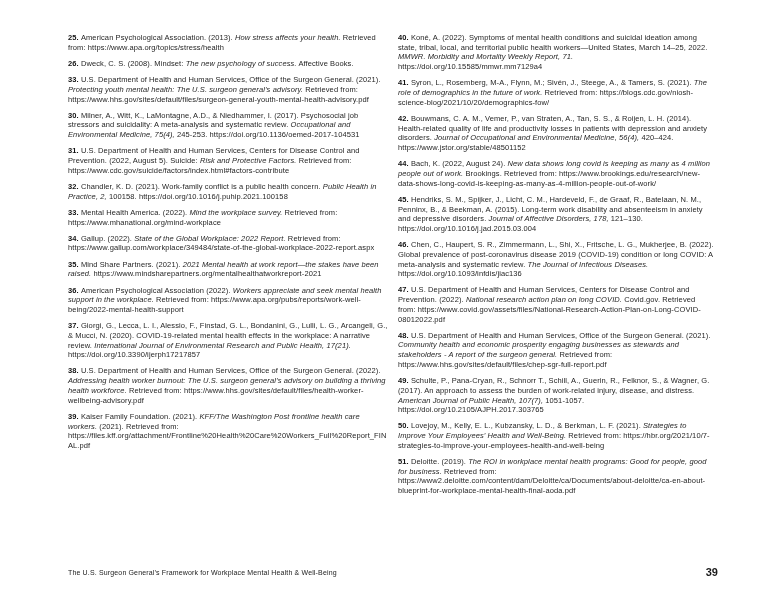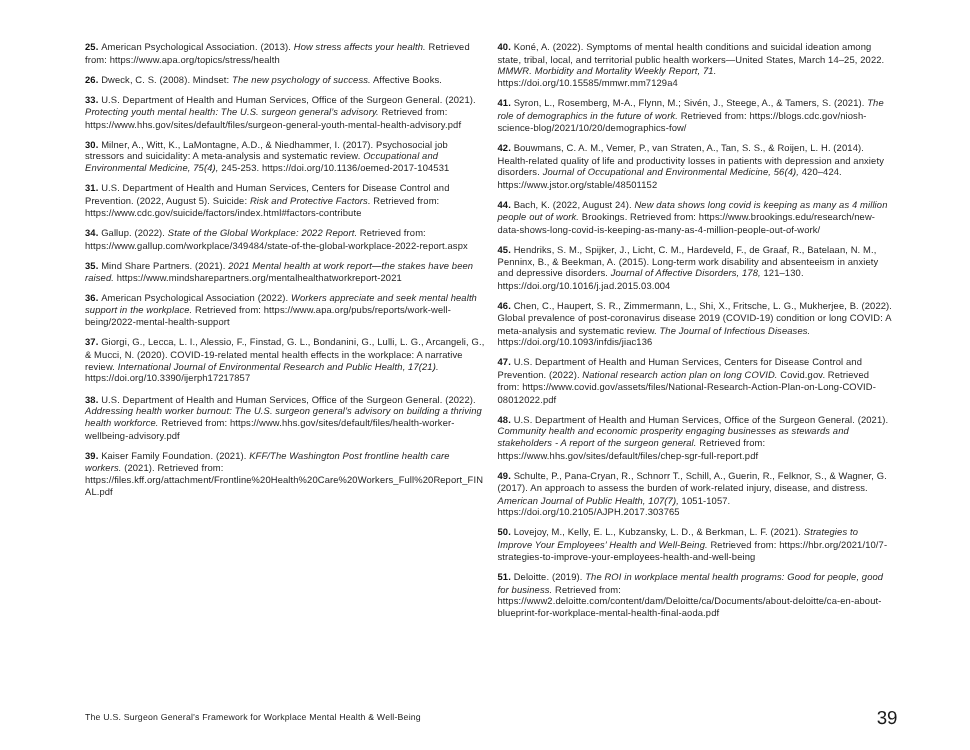--- a/index.html
+++ b/index.html
@@ -38,36 +38,38 @@
     display: flex;
     align-items: center;
     justify-content: space-between;
   }
   .footer-title {
     font-size: 7px;
     letter-spacing: 0.15px;
     color: #1c1c1c;
   }
   .page-number {
-    font-size: 15px;
-    font-weight: normal;
+    font-size: 11px;
+    font-weight: bold;
     color: #1a1a1a;
   }
 </style>
 </head>
 <body>
 
 <div class="page">
   <div class="columns">
     <div class="col left">
         <p class="ref"><span class="ref-num">25. </span><span>American Psychological Association. (2013). </span><span class="it">How stress affects your health.</span><span> Retrieved from: https://www.apa.org/topics/stress/health</span></p>
         <p class="ref"><span class="ref-num">26. </span><span>Dweck, C. S. (2008). Mindset: </span><span class="it">The new psychology of success.</span><span> Affective Books.</span></p>
         <p class="ref"><span class="ref-num">33. </span><span>U.S. Department of Health and Human Services, Office of the Surgeon General. (2021). </span><span class="it">Protecting youth mental health: The U.S. surgeon general’s advisory.</span><span> Retrieved from: https://www.hhs.gov/sites/default/files/surgeon-general-youth-mental-health-advisory.pdf</span></p>
         <p class="ref"><span class="ref-num">30. </span><span>Milner, A., Witt, K., LaMontagne, A.D., &amp; Niedhammer, I. (2017). Psychosocial job stressors and suicidality: A meta-analysis and systematic review. </span><span class="it">Occupational and Environmental Medicine, 75(4),</span><span> 245-253. https://doi.org/10.1136/oemed-2017-104531</span></p>
         <p class="ref"><span class="ref-num">31. </span><span>U.S. Department of Health and Human Services, Centers for Disease Control and Prevention. (2022, August 5). Suicide: </span><span class="it">Risk and Protective Factors.</span><span> Retrieved from: https://www.cdc.gov/suicide/factors/index.html#factors-contribute</span></p>
+        <p class="ref"><span class="ref-num">32. </span><span>Chandler, K. D. (2021). Work-family conflict is a public health concern. </span><span class="it">Public Health in Practice, 2,</span><span> 100158. https://doi.org/10.1016/j.puhip.2021.100158</span></p>
+        <p class="ref"><span class="ref-num">33. </span><span>Mental Health America. (2022). </span><span class="it">Mind the workplace survey.</span><span> Retrieved from: https://www.mhanational.org/mind-workplace</span></p>
         <p class="ref"><span class="ref-num">34. </span><span>Gallup. (2022). </span><span class="it">State of the Global Workplace: 2022 Report.</span><span> Retrieved from: https://www.gallup.com/workplace/349484/state-of-the-global-workplace-2022-report.aspx</span></p>
         <p class="ref"><span class="ref-num">35. </span><span>Mind Share Partners. (2021). </span><span class="it">2021 Mental health at work report—the stakes have been raised.</span><span> https://www.mindsharepartners.org/mentalhealthatworkreport-2021</span></p>
         <p class="ref"><span class="ref-num">36. </span><span>American Psychological Association (2022). </span><span class="it">Workers appreciate and seek mental health support in the workplace.</span><span> Retrieved from: https://www.apa.org/pubs/reports/work-well-being/2022-mental-health-support</span></p>
         <p class="ref"><span class="ref-num">37. </span><span>Giorgi, G., Lecca, L. I., Alessio, F., Finstad, G. L., Bondanini, G., Lulli, L. G., Arcangeli, G., &amp; Mucci, N. (2020). COVID-19-related mental health effects in the workplace: A narrative review. </span><span class="it">International Journal of Environmental Research and Public Health, 17(21).</span><span> https://doi.org/10.3390/ijerph17217857</span></p>
         <p class="ref"><span class="ref-num">38. </span><span>U.S. Department of Health and Human Services, Office of the Surgeon General. (2022). </span><span class="it">Addressing health worker burnout: The U.S. surgeon general’s advisory on building a thriving health workforce.</span><span> Retrieved from: https://www.hhs.gov/sites/default/files/health-worker-wellbeing-advisory.pdf</span></p>
         <p class="ref"><span class="ref-num">39. </span><span>Kaiser Family Foundation. (2021). </span><span class="it">KFF/The Washington Post frontline health care workers.</span><span> (2021). Retrieved from: https://files.kff.org/attachment/Frontline%20Health%20Care%20Workers_Full%20Report_FINAL.pdf</span></p>
       </div>
     <div class="col right">
         <p class="ref"><span class="ref-num">40. </span><span>Koné, A. (2022). Symptoms of mental health conditions and suicidal ideation among state, tribal, local, and territorial public health workers—United States, March 14–25, 2022. </span><span class="it">MMWR. Morbidity and Mortality Weekly Report, 71.</span><span> https://doi.org/10.15585/mmwr.mm7129a4</span></p>
         <p class="ref"><span class="ref-num">41. </span><span>Syron, L., Rosemberg, M-A., Flynn, M.; Sivén, J., Steege, A., &amp; Tamers, S. (2021). </span><span class="it">The role of demographics in the future of work.</span><span> Retrieved from: https://blogs.cdc.gov/niosh-science-blog/2021/10/20/demographics-fow/</span></p>

